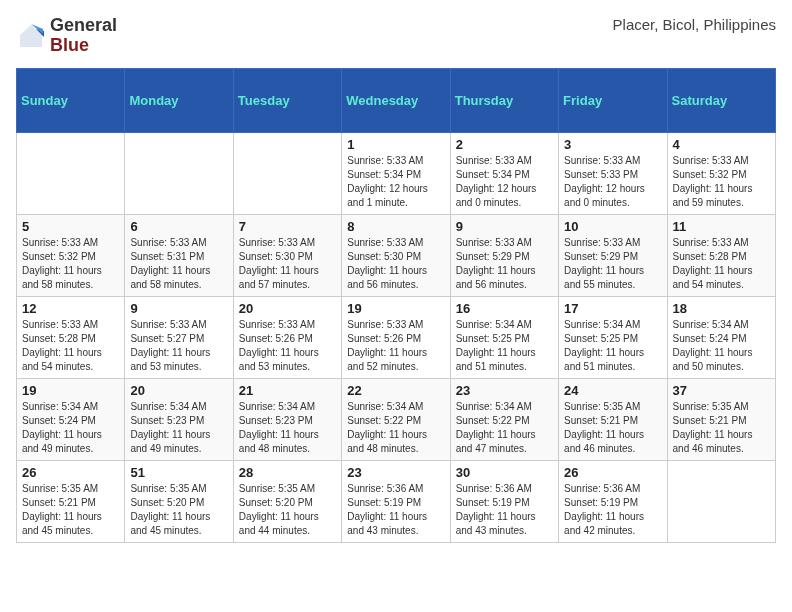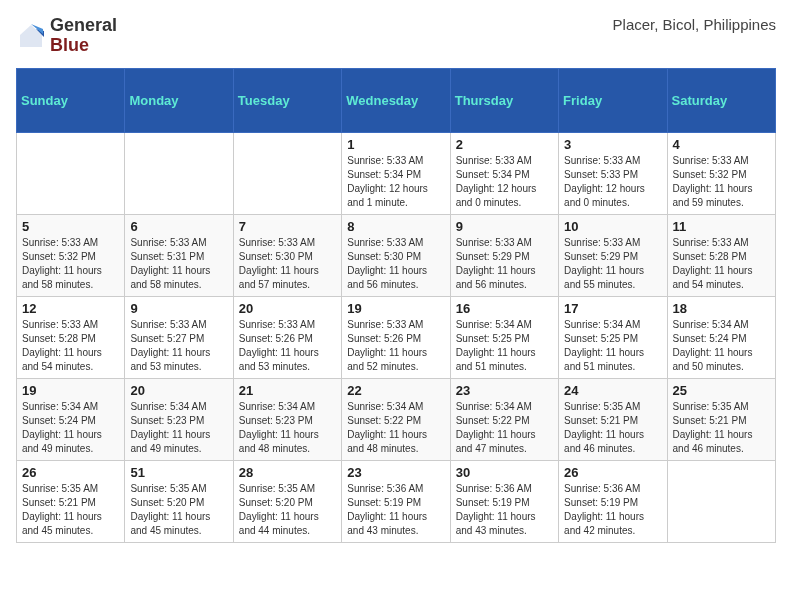--- a/index.html
+++ b/index.html
@@ -302,21 +302,21 @@
 and 47 minutes.</div>
         </td>
         <td>
           <span class="day-num">24</span>
           <div class="day-info" style="white-space: pre-line;">Sunrise: 5:35 AM
 Sunset: 5:21 PM
 Daylight: 11 hours
 and 46 minutes.</div>
         </td>
         <td>
-          <span class="day-num">25</span>
+          <span class="day-num">37</span>
           <div class="day-info" style="white-space: pre-line;">Sunrise: 5:35 AM
 Sunset: 5:21 PM
 Daylight: 11 hours
 and 46 minutes.</div>
         </td>
       </tr>
       <tr>
         <td>
           <span class="day-num">26</span>
           <div class="day-info" style="white-space: pre-line;">Sunrise: 5:35 AM

